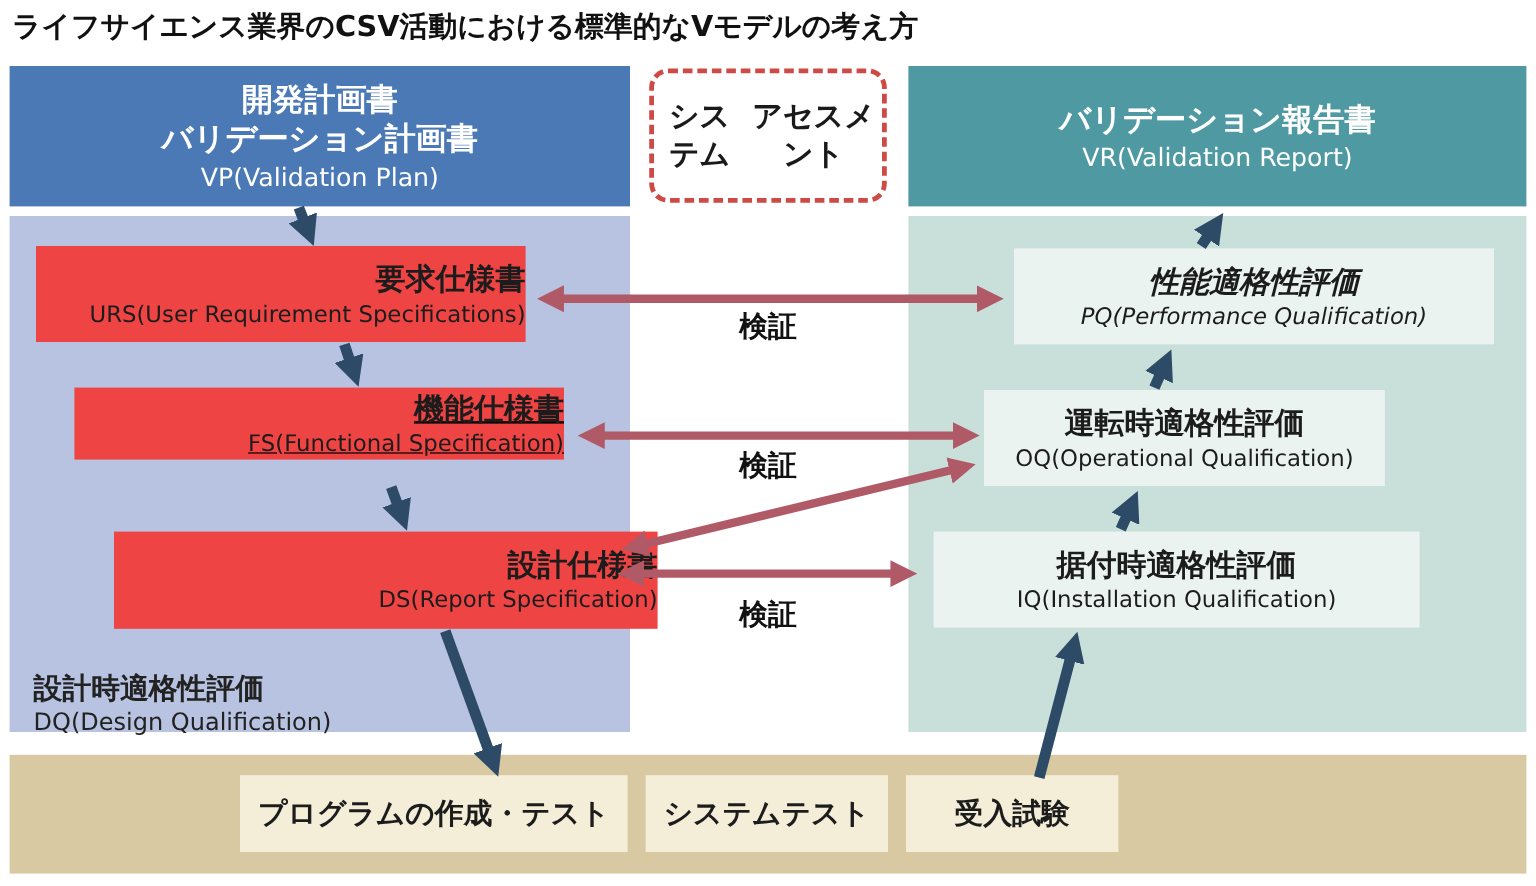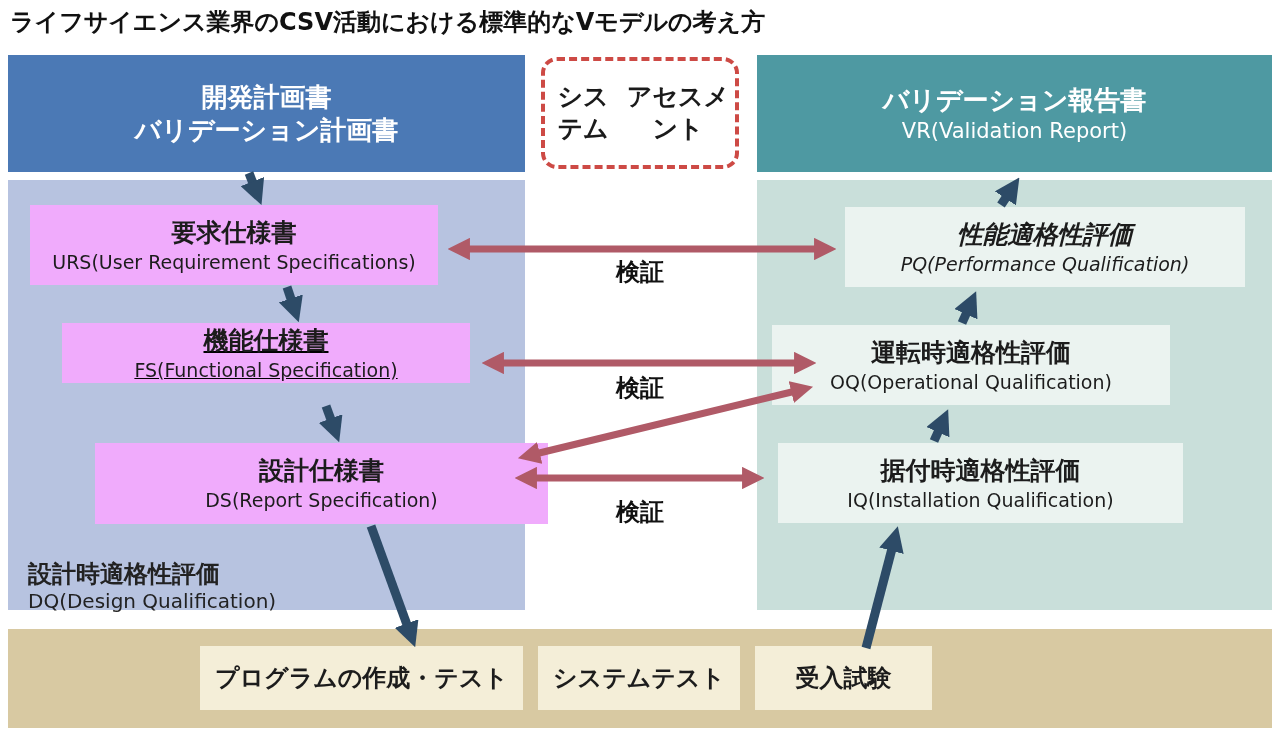--- a/index.html
+++ b/index.html
@@ -19,21 +19,21 @@
                 display:flex; justify-content:center; align-items:center; text-align:center; }
   .dashed-box .jp { font-size:25px; font-weight:bold; color:#1a1a1a; line-height:1.3; }
 
   .panel { position:absolute; }
   .panel-left  { left:8px;   top:180px; width:517px; height:430px; background:#b7c3e0; }
   .panel-right { left:757px; top:180px; width:515px; height:430px; background:#c9dfda; }
 
   .nodebox { position:absolute; display:flex; flex-direction:column; justify-content:center; align-items:center; text-align:center; }
   .nodebox .jp { font-size:25px; font-weight:bold; color:#1c1c1c; line-height:1.2; }
   .nodebox .en { font-size:19px; color:#1c1c1c; margin-top:3px; white-space:nowrap; }
-  .lite-blue { background:#f0abfc; }
+  .lite-blue { background:#ef4444;align-items:flex-end; }
   .lite-teal { background:#ebf3f0; }
 
   .dq-label { position:absolute; left:28px; top:541px; color:#222222; text-align:left; }
   .dq-label .jp { font-size:24px; font-weight:bold; line-height:1.25;margin-top:18px; }
   .dq-label .en { font-size:20px; }
 
   .band { position:absolute; left:8px; top:629px; width:1264px; height:99px; background:#d8c9a2; }
   .bbox { position:absolute; top:646px; height:64px; background:#f4eed8;
           display:flex; align-items:center; justify-content:center;
           font-size:24px; font-weight:bold; color:#1c1c1c; }
@@ -54,20 +54,21 @@
 </head>
 <body>
 
 <div class="canvas">
 
   <div class="page-title">ライフサイエンス業界のCSV活動における標準的なVモデルの考え方</div>
 
   <div class="hdr hdr-blue">
     <div class="jp">開発計画書</div>
     <div class="jp">バリデーション計画書</div>
+    <div class="en">VP(Validation Plan)</div>
   </div>
 
   <div class="dashed-box">
     <div class="jp">システム</div>
     <div class="jp">アセスメント</div>
   </div>
 
   <div class="hdr hdr-teal">
     <div class="jp">バリデーション報告書</div>
     <div class="en">VR(Validation Report)</div>
@@ -91,21 +92,21 @@
 
   <div class="dq-label">
     <div class="jp">設計時適格性評価</div>
     <div class="en">DQ(Design Qualification)</div>
   </div>
 
   <div class="nodebox lite-teal" style="left:845px; top:207px; width:400px; height:80px;font-style:italic;">
     <div class="jp">性能適格性評価</div>
     <div class="en">PQ(Performance Qualification)</div>
   </div>
-  <div class="nodebox lite-teal" style="left:772px; top:325px; width:398px; height:80px;">
+  <div class="nodebox lite-teal" style="left:820px; top:325px; width:334px; height:80px;">
     <div class="jp">運転時適格性評価</div>
     <div class="en">OQ(Operational Qualification)</div>
   </div>
   <div class="nodebox lite-teal" style="left:778px; top:443px; width:405px; height:80px;">
     <div class="jp">据付時適格性評価</div>
     <div class="en">IQ(Installation Qualification)</div>
   </div>
 
   <div class="verify verify-1">検証</div>
   <div class="verify verify-2">検証</div>

